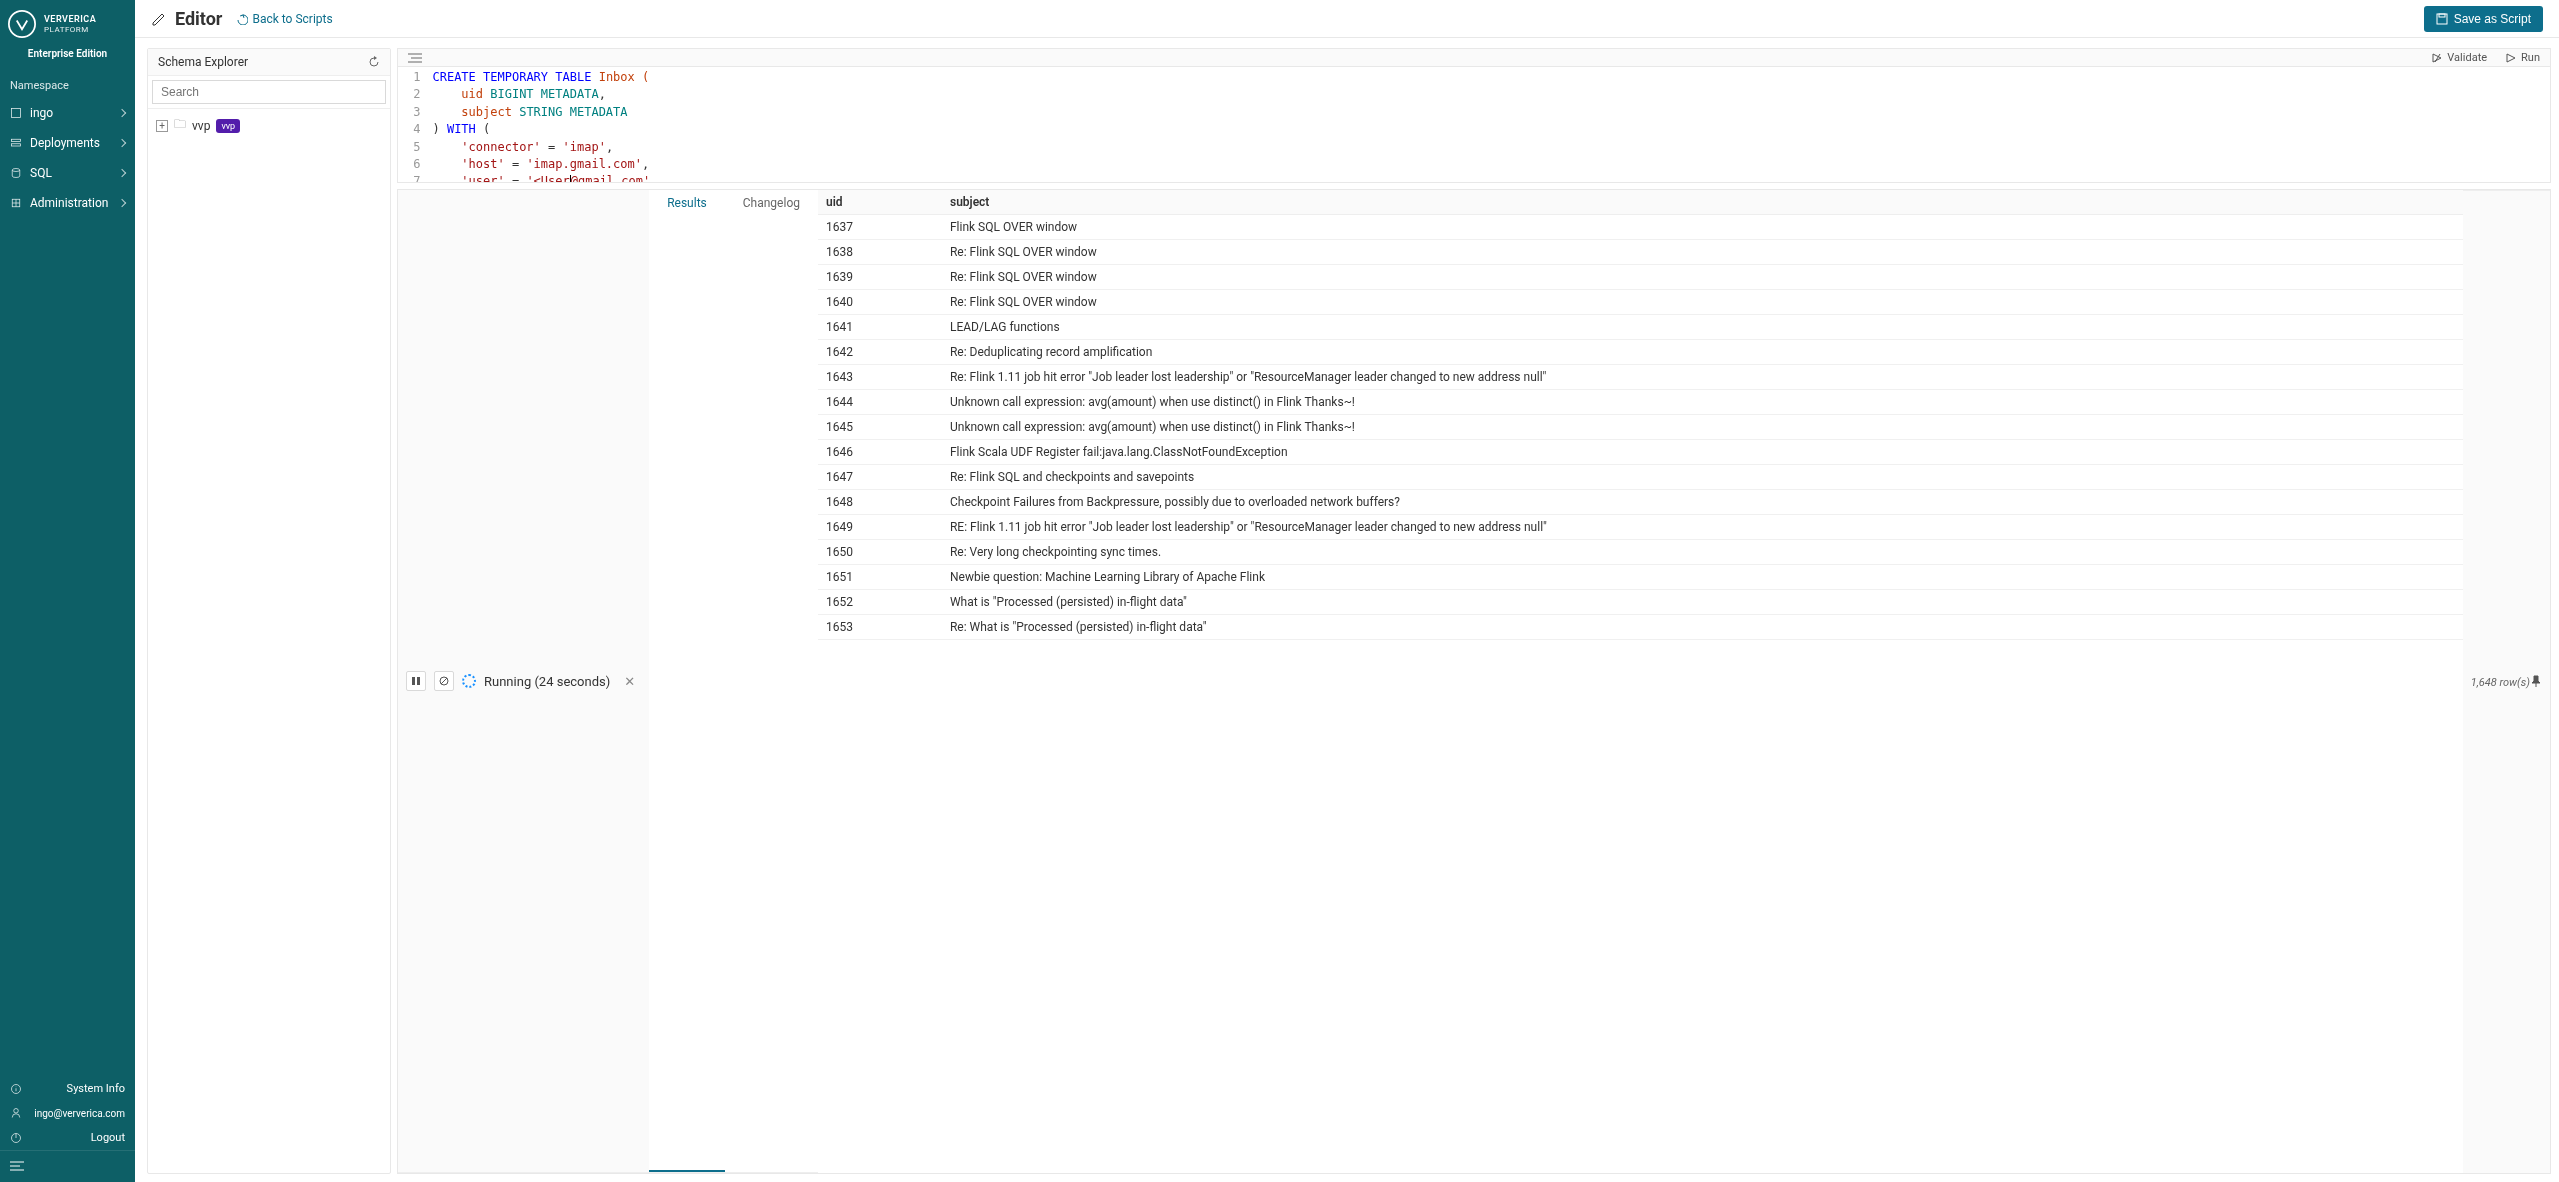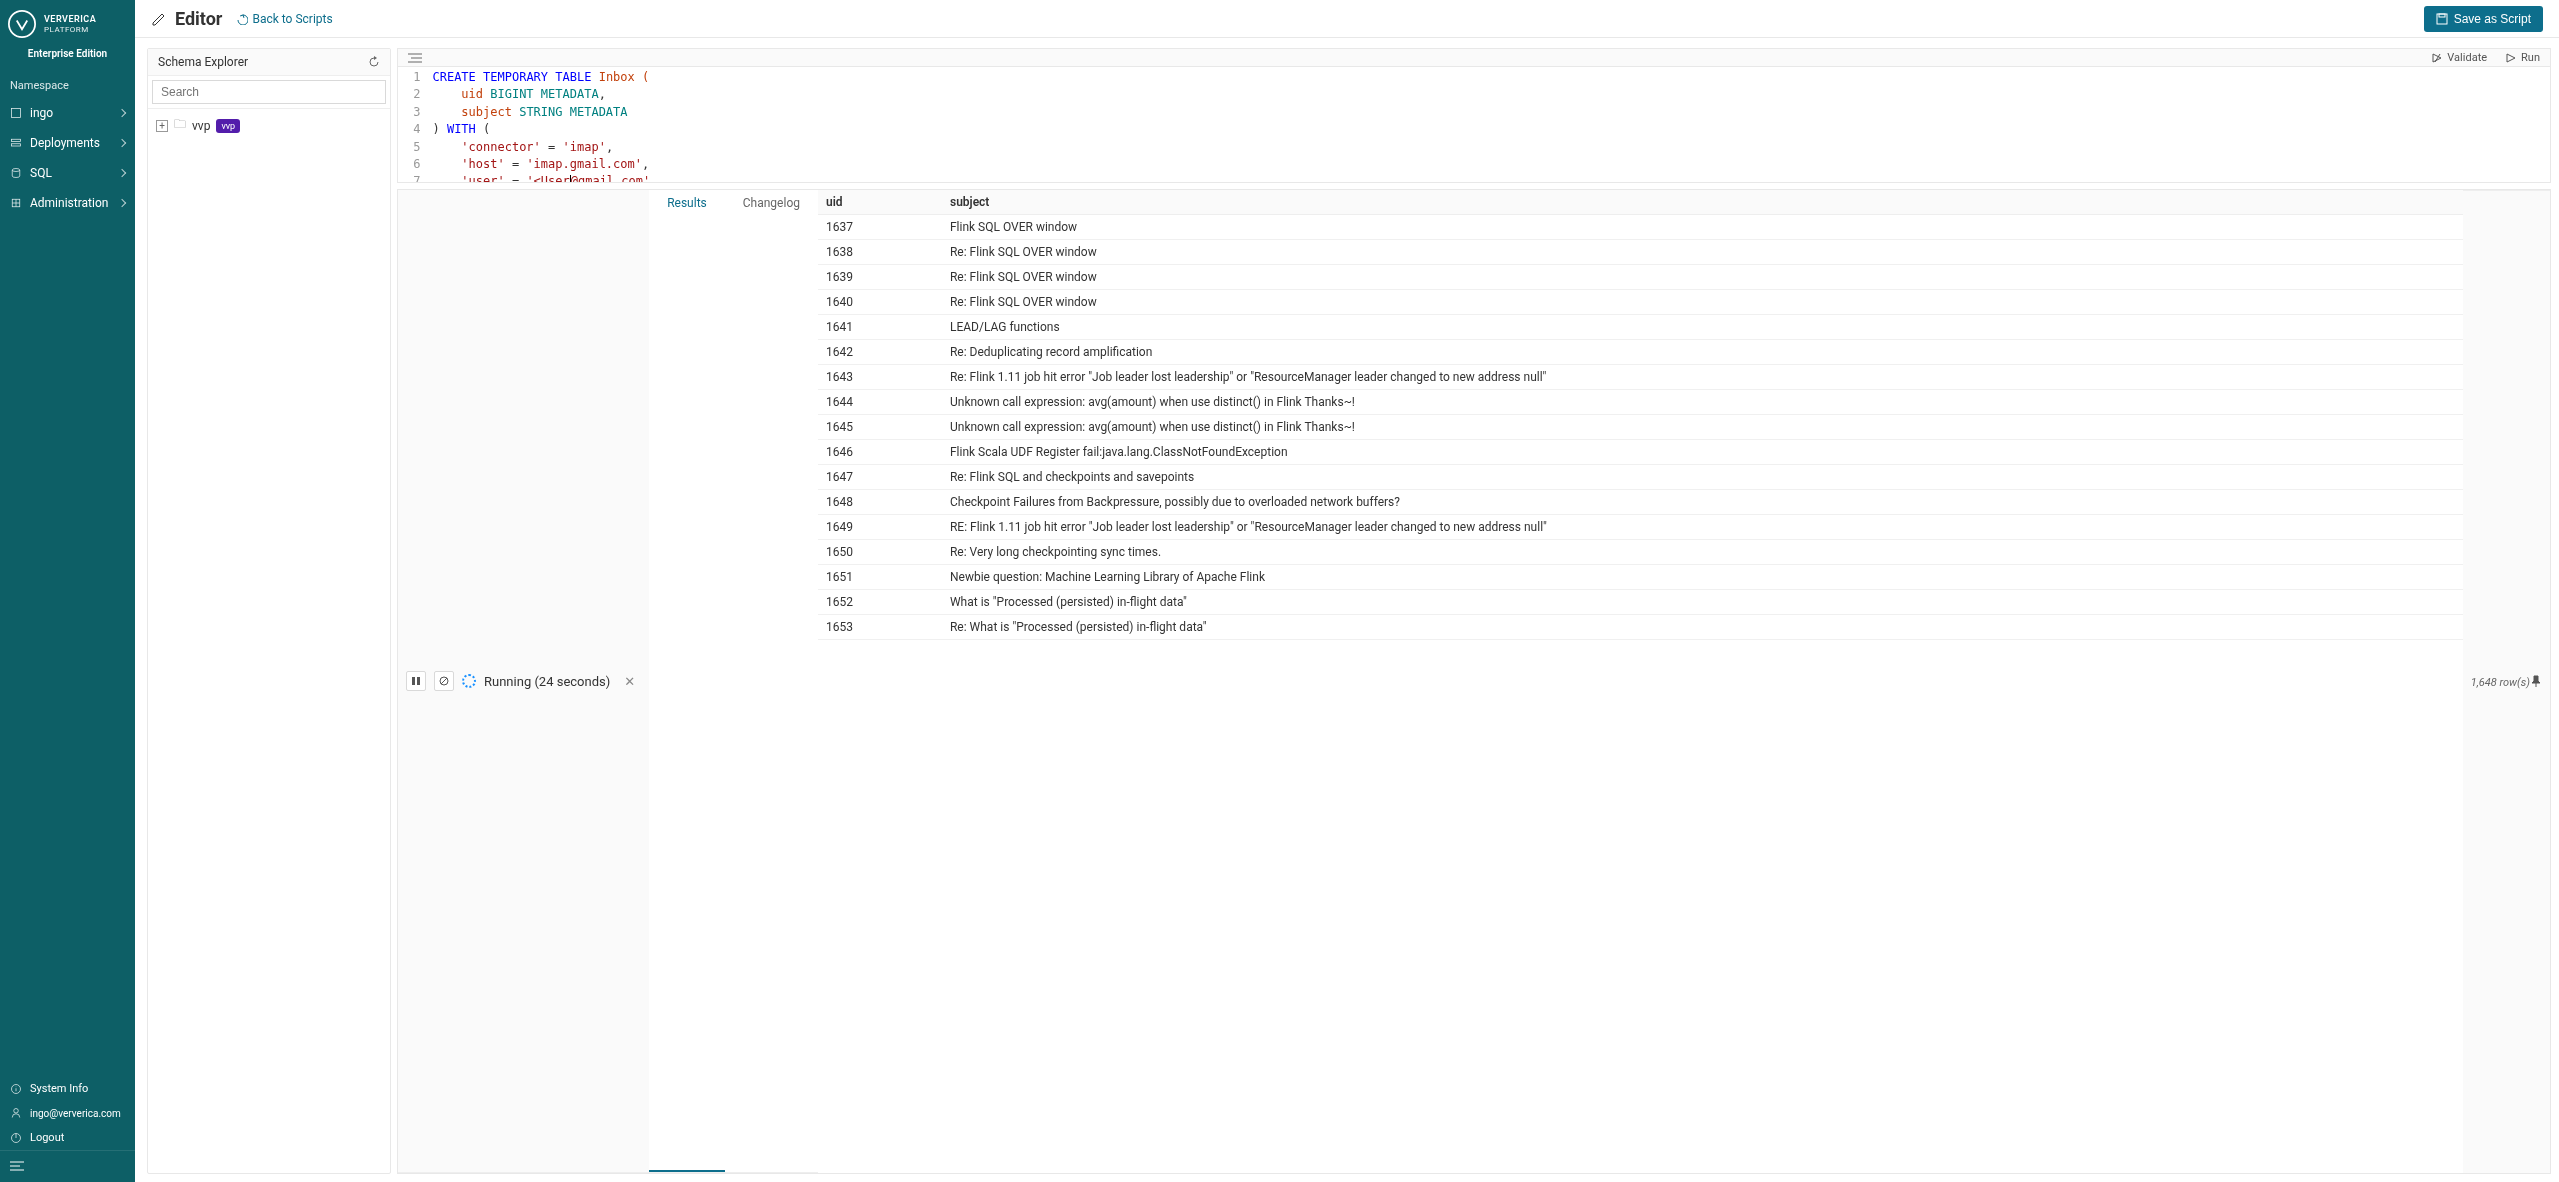--- a/index.html
+++ b/index.html
@@ -52,21 +52,21 @@
   font-size: 12px;
   position: relative;
 }
 .nav-icon { width: 12px; height: 12px; flex-shrink: 0; opacity: 0.9; }
 .nav-chevron {
   position: absolute; right: 10px; top: 50%; transform: translateY(-50%);
   width: 6px; height: 6px; border-right: 1px solid #fff; border-bottom: 1px solid #fff;
   transform: translateY(-50%) rotate(-45deg); opacity: 0.7;
 }
 .sidebar-spacer { flex: 1; }
-.sidebar-footer .nav-item { font-size: 11px; padding: 6px 10px; }
+.sidebar-footer .nav-item { font-size: 11px; padding: 6px 10px; justify-content: space-between; }
 .collapse-row { padding: 8px 10px; border-top: 1px solid rgba(255,255,255,0.1); }
 
 
 .main { flex: 1; display: flex; flex-direction: column; min-width: 0; }
 .topbar {
   height: 38px;
   border-bottom: 1px solid #e8e8e8;
   display: flex;
   align-items: center;
   padding: 0 16px;

